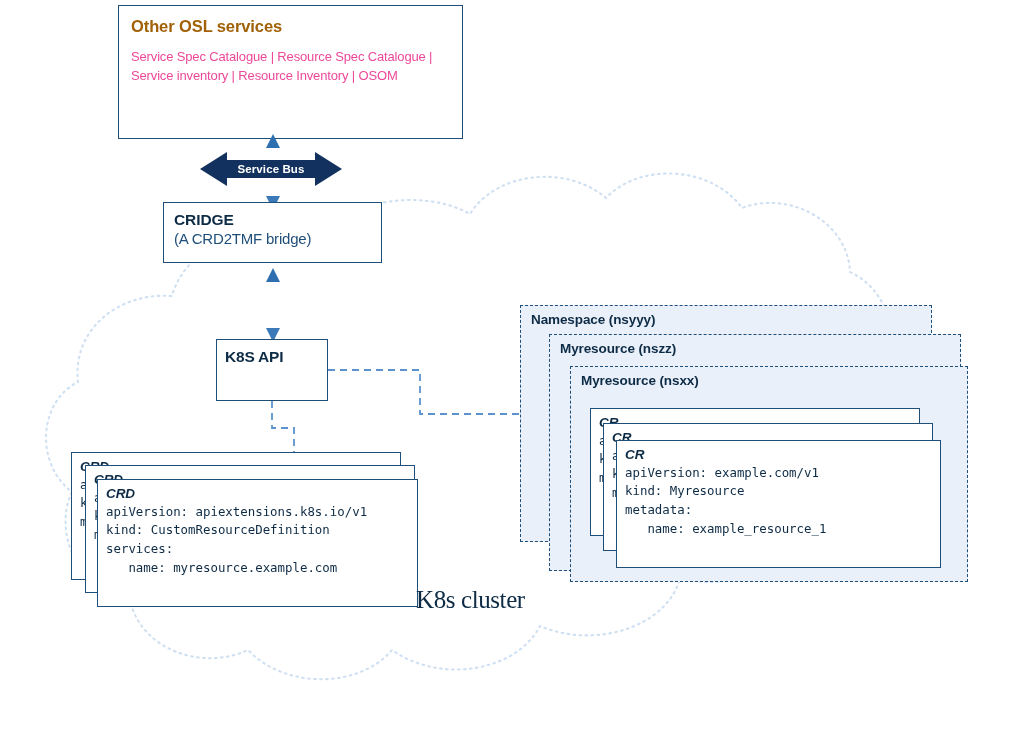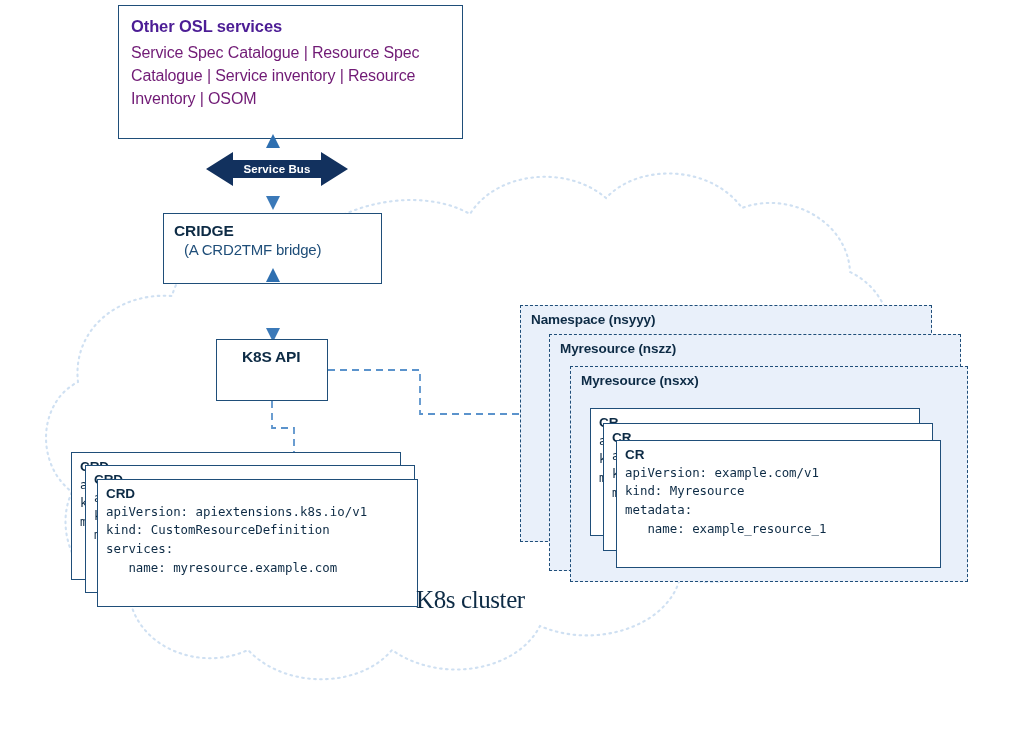--- a/index.html
+++ b/index.html
@@ -40,70 +40,69 @@
 
   
   #osl-box {
     left: 118px; top: 5px;
     width: 345px; height: 134px;
     padding: 9px 12px 0 12px;
   }
   #osl-title {
     font-size: 16.5px;
     font-weight: bold;
-    color: #4c1d95;
+    color: #a16207;
     line-height: 1.35;
     letter-spacing: -0.1px;
   }
   #osl-body {
-    font-size: 16px;
-    color: #701a75;
+    font-size: 13px;
+    color: #ec4899;
     line-height: 1.42;
     letter-spacing: -0.15px;
-    margin-top: 5px;
+    margin-top: 11px;
   }
 
   
   #cridge-box {
-    left: 163px; top: 213px;
-    width: 219px; height: 71px;
+    left: 163px; top: 202px;
+    width: 219px; height: 61px;
     padding: 7px 10px 0 10px;
   }
   #cridge-title {
     font-size: 15.5px;
     font-weight: bold;
     color: #0d2b45;
     line-height: 1.25;
     letter-spacing: -0.1px;
   }
   #cridge-sub {
     font-size: 15px;
     color: #1f4e79;
     line-height: 1.3;
     letter-spacing: -0.2px;
-    margin-left: 10px;
   }
 
   
   #k8sapi-box {
     left: 216px; top: 339px;
     width: 112px; height: 62px;
-    padding: 8px 0 0 25px;
+    padding: 8px 0 0 8px;
   }
   #k8sapi-title {
     font-size: 15.5px;
     font-weight: bold;
     color: #0d2b45;
     letter-spacing: -0.2px;
   }
 
   
   #service-bus {
     position: absolute;
-    left: 206px; top: 152px;
+    left: 200px; top: 152px;
     width: 142px; height: 34px;
   }
   #service-bus-label {
     position: absolute;
     left: 0; top: 0;
     width: 142px; height: 34px;
     display: flex;
     align-items: center;
     justify-content: center;
     font-size: 11.5px;
@@ -122,20 +121,21 @@
     overflow: hidden;
     padding: 6px 0 0 8px;
   }
   .card-title {
     font-size: 13.5px;
     font-weight: bold;
     color: #0d2b45;
     line-height: 1.15;
     letter-spacing: -0.1px;
     white-space: pre;
+    font-style: italic;
   }
   .card-yaml {
     font-family: "DejaVu Sans Mono", "Liberation Mono", monospace;
     font-size: 12.4px;
     color: #0d2b45;
     line-height: 1.52;
     white-space: pre;
     margin-top: 1px;
   }
 

